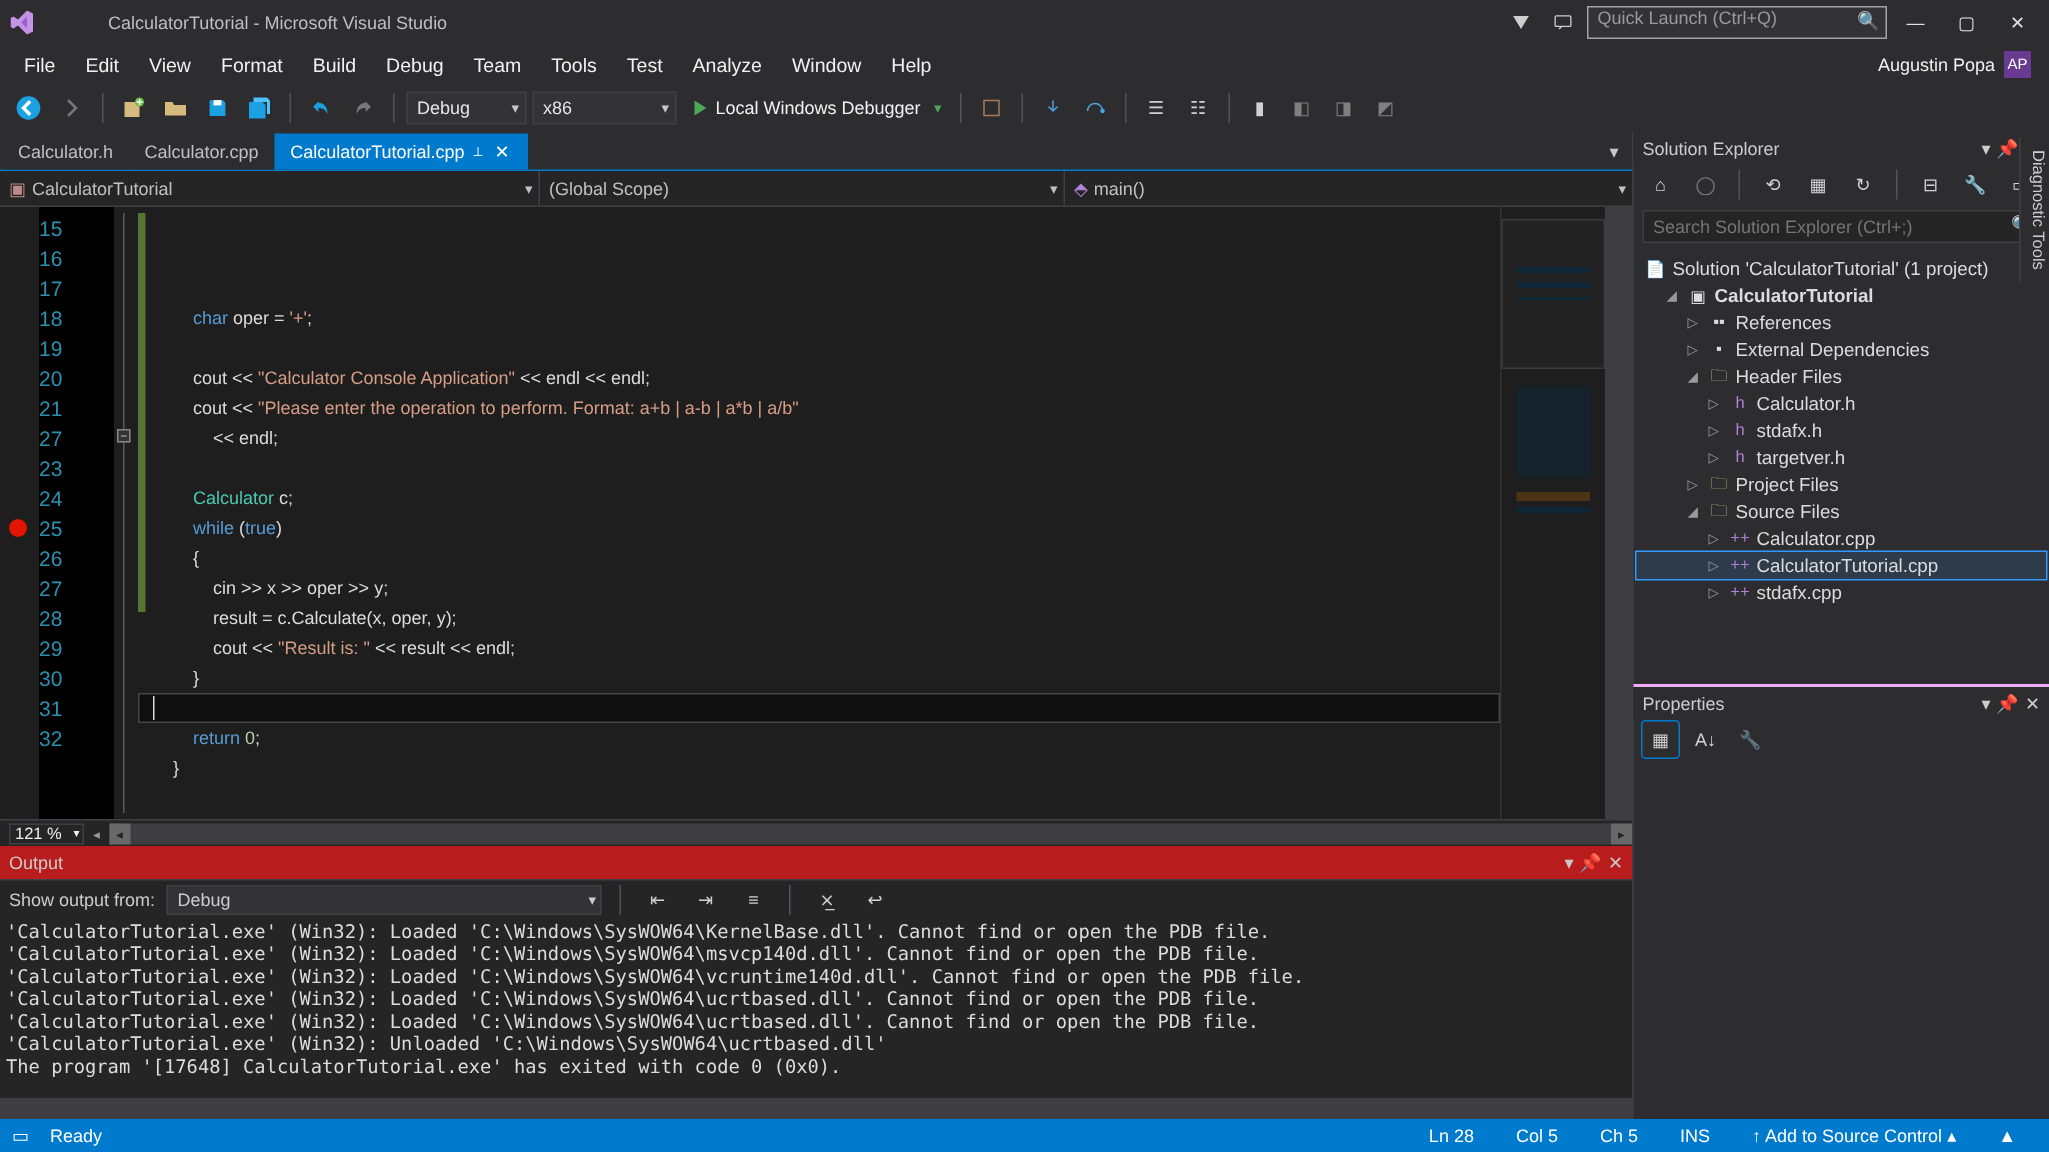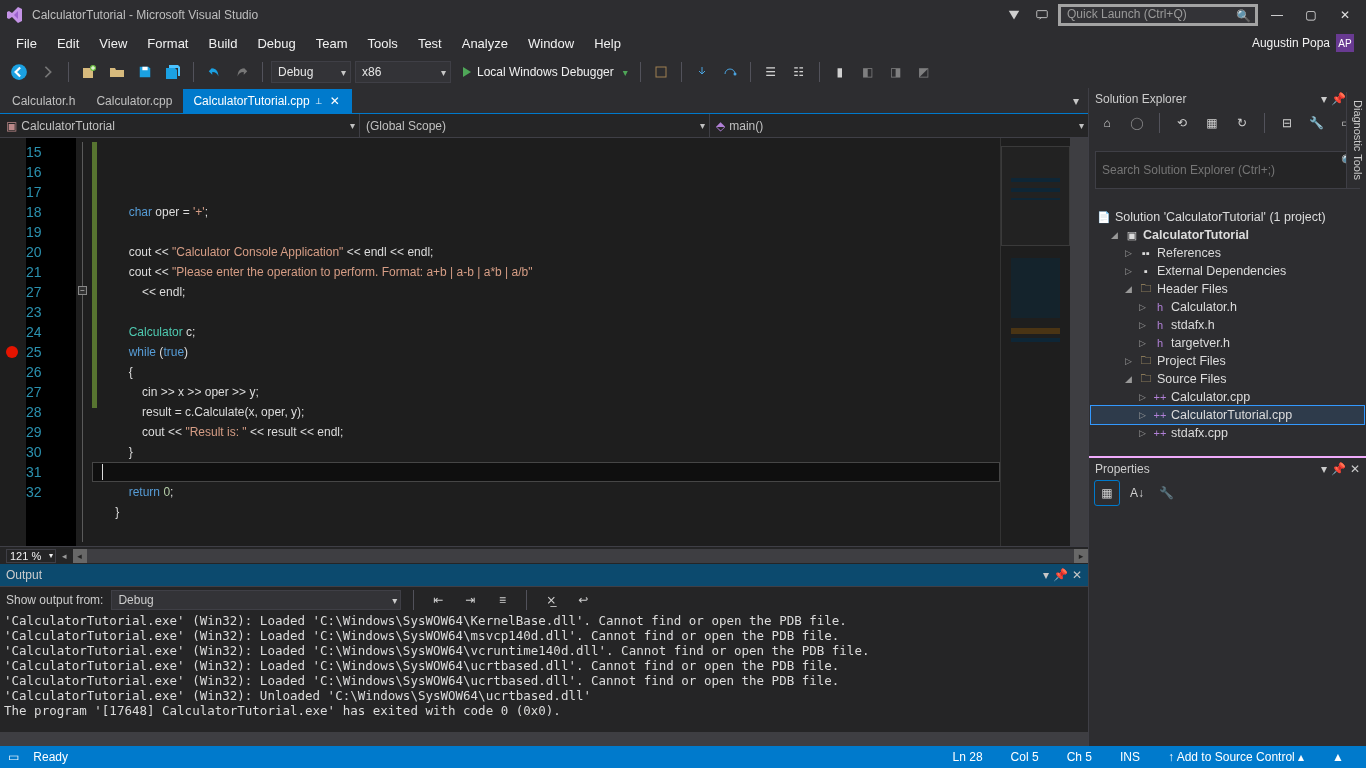--- a/index.html
+++ b/index.html
@@ -1,22 +1,22 @@
 <!DOCTYPE html>
 <html><head>
 <meta charset="utf-8">
 <style>
   * { margin:0; padding:0; box-sizing:border-box; font-family:"Segoe UI",Tahoma,sans-serif; }
   body { width:1366px; height:768px; background:#2d2d30; color:#f1f1f1; font-size:12px; overflow:hidden; position:relative;}
   
   .titlebar { height:30px; background:#2d2d30; display:flex; align-items:center; padding:0 6px; color:#999;}
   .vs-logo { width:18px; height:18px; margin-right:8px; display:flex; align-items:center; justify-content:center;}
-  .title-text { font-size:12px; color:#bfbfbf;}
+  .title-text { font-size:12px; color:#bfbfbf;margin-left:40px;}
   .titlebar-right { margin-left:auto; display:flex; align-items:center; gap:4px;}
-  .quicklaunch { background:#333337; width:200px; height:22px; border:3px solid #a3a3a3; color:#9a9a9a; padding:0 20px 0 6px; font-size:12px; position:relative;}
+  .quicklaunch { background:#333337; width:200px; height:22px; border:1px solid #a3a3a3; color:#9a9a9a; padding:0 20px 0 6px; font-size:12px; position:relative;}
   .quicklaunch .mag { position:absolute; right:4px; top:2px; color:#c7c7c7;}
   .win-btn { width:30px; height:24px; display:flex; align-items:center; justify-content:center; color:#e0e0e0;}
   
   .menubar { height:26px; display:flex; align-items:center; padding:0 6px; color:#f1f1f1;text-align:right;}
   .menubar .item { padding:3px 10px; font-size:13px; color:#f1f1f1;}
   .user { margin-left:auto; display:flex; align-items:center; gap:6px; padding-right:6px;}
   .user .badge{ width:18px; height:18px; background:#683a91; color:#fff; font-size:10px; display:flex; align-items:center; justify-content:center;}
   
   .toolbar { height:32px; background:#2d2d30; display:flex; align-items:center; padding:0 6px; gap:4px;}
   .tbtn { height:24px; min-width:24px; padding:0 4px; display:flex; align-items:center; justify-content:center; color:#d0d0d0; border-radius:2px;}
@@ -58,34 +58,34 @@
   .minimap{width:70px; background:#1e1e1e; border-left:1px solid #333; position:relative;}
   .minimap .mmblk{position:absolute; left:10px; right:10px; background:#0e2636;}
   .minimap .hi{position:absolute; left:0; right:0; height:100px; top:8px; background:#ffffff05; border:1px solid #3a3a3a;}
   .scrollV{width:18px; background:#3e3e42;}
   .zoomrow{height:18px; background:#252526; display:flex; align-items:center; padding-left:6px; gap:6px; border-top:1px solid #3f3f46;}
   .zoomrow .zc{width:50px; height:14px; border:1px solid #3f3f46; font-size:11px; display:flex; align-items:center; padding-left:3px; position:relative;}
   .zoomrow .zc::after{content:"▾"; position:absolute; right:2px; font-size:8px;}
   .hscroll{flex:1; height:14px; background:#3e3e42; position:relative;}
   .hscroll .ar{position:absolute; width:14px; height:14px; background:#686868; top:0; font-size:9px; display:flex;align-items:center;justify-content:center;color:#222;}
   
-  .panel-hdr{height:22px; display:flex; align-items:center; padding:0 6px; background:#0c4a6e; color:#ccc;}
+  .panel-hdr{height:22px; display:flex; align-items:center; padding:0 6px; background:#b91c1c; color:#ccc;}
   .panel-hdr .ttl{font-size:12px;}
   .panel-hdr .right{margin-left:auto; display:flex; gap:4px; color:#c7c7c7;}
   .output-body{height:160px; background:#252526; display:flex; flex-direction:column; border-top:1px solid #3f3f46;}
   .output-tools{height:26px; display:flex; align-items:center; gap:8px; padding:0 6px; color:#ccc;}
   .out-combo{width:290px; height:20px; background:#333337; border:1px solid #3f3f46; padding:0 16px 0 6px; display:flex; align-items:center; font-size:12px; position:relative;}
   .out-combo::after{content:"▾"; position:absolute; right:3px; font-size:10px;}
   .output-text{flex:1; overflow:hidden; font-family:Consolas,monospace; font-size:12.5px; line-height:15px; color:#dcdcdc; padding:0 4px; white-space:pre;}
   .out-hscroll{height:14px; background:#3e3e42;}
   
   .toolwin-hdr{height:22px; background:#2d2d30; color:#ccc; display:flex; align-items:center; padding:0 6px;}
   .toolwin-hdr .right{margin-left:auto; display:flex; gap:4px;}
   .se-tools{height:26px; display:flex; align-items:center; gap:6px; padding:0 6px;}
-  .se-search{height:38px; margin:15px 6px; position:relative;}
+  .se-search{height:22px; margin:4px 6px; position:relative;}
   .se-search input{width:100%; height:100%; background:#252526; border:1px solid #3f3f46; color:#a6a6a6; padding:0 22px 0 6px; font-size:12px;}
   .se-search .mag{position:absolute; right:4px; top:3px; color:#c7c7c7;}
   .tree{flex:1; overflow:auto; padding:4px 2px; font-size:12.5px;}
   .node{display:flex; align-items:center; height:18px; padding-left:6px; gap:4px; color:#dcdcdc;}
   .node .arw{width:10px; font-size:9px; color:#999;}
   .node .ic{width:14px; height:14px; display:flex; align-items:center; justify-content:center; font-size:11px;}
   .node.sel{background:#3399ff22; outline:1px solid #3399ff;}
   .ind1{padding-left:20px;} .ind2{padding-left:34px;} .ind3{padding-left:48px;}
   
   .propwin{border-top:2px solid #f0abfc; display:flex; flex-direction:column;}

